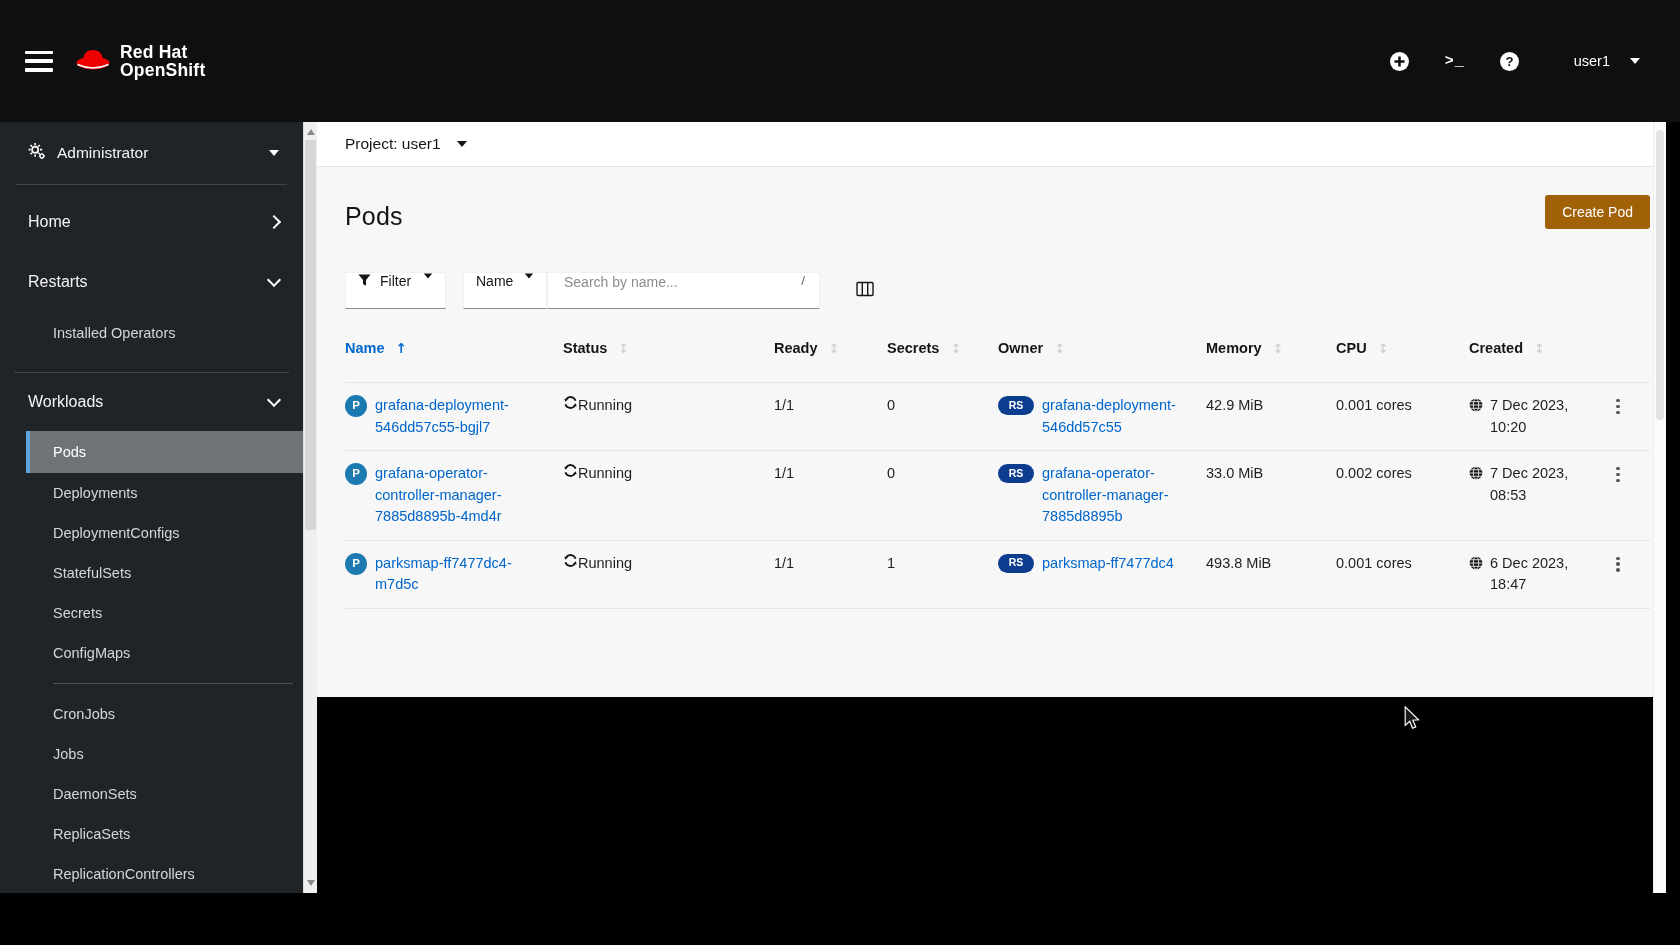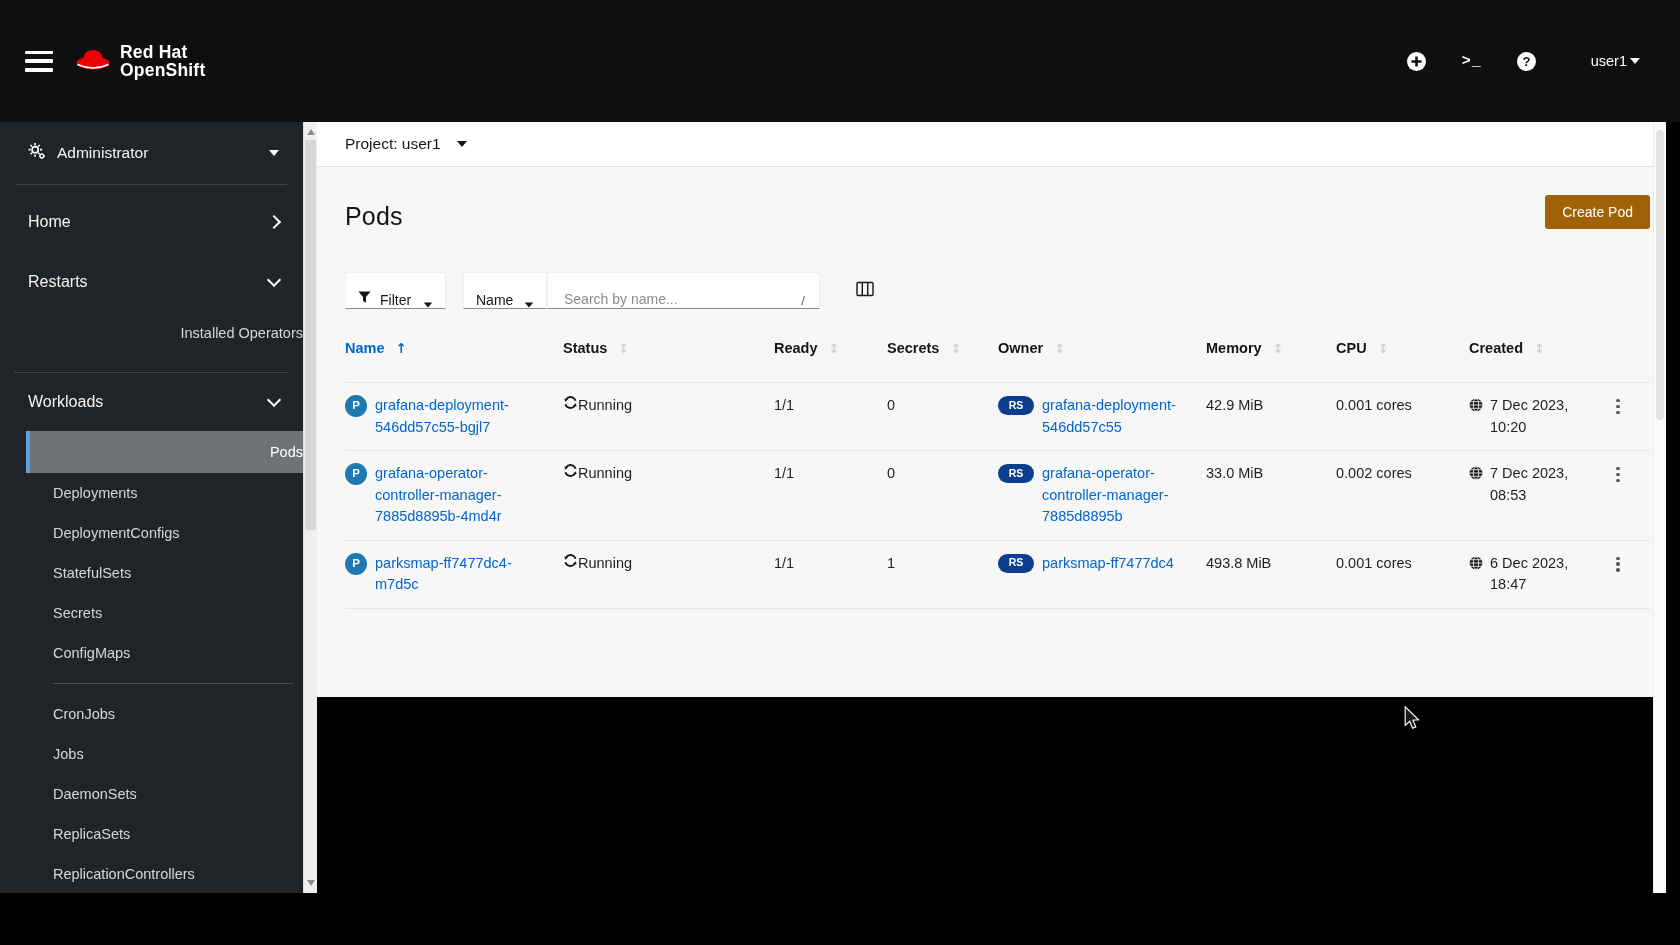--- a/index.html
+++ b/index.html
@@ -12,38 +12,38 @@
             display:flex;align-items:center;box-sizing:border-box;}
   .hamburger{margin-left:25px;width:28px;height:21px;display:flex;flex-direction:column;justify-content:space-between;cursor:pointer;}
   .hamburger span{display:block;height:3.6px;background:#fff;border-radius:1px;}
   .brand{display:flex;align-items:center;margin-left:22px;gap:9px;}
   .brand-text{color:#fff;font-weight:700;font-size:17.5px;line-height:18.5px;letter-spacing:.2px;}
   .mast-actions{margin-left:auto;display:flex;align-items:center;margin-right:40px;}
   .mast-icon{width:22px;height:22px;display:flex;align-items:center;justify-content:center;cursor:pointer;}
   .icon-plus{margin-right:33px;}
   .icon-term{margin-right:33px;color:#fff;font-weight:700;font-size:15px;font-family:"Liberation Mono","DejaVu Sans Mono",monospace;letter-spacing:1px;}
   .icon-help{margin-right:53px;}
-  .user-menu{display:flex;align-items:center;gap:3px;color:#fff;font-size:14.5px;cursor:pointer;}
+  .user-menu{display:flex;align-items:center;gap:20px;color:#fff;font-size:14.5px;cursor:pointer;}
   .caret{width:0;height:0;border-left:5px solid transparent;border-right:5px solid transparent;border-top:6px solid currentColor;display:inline-block;}
 
   
   .sidebar{position:absolute;left:0;top:122px;width:303px;height:771px;background:#212427;color:#fff;box-sizing:border-box;overflow:hidden;}
   .perspective{height:62px;display:flex;align-items:center;padding:0 24px 0 27px;gap:11px;cursor:pointer;}
   .persp-label{font-size:15.5px;color:#f4f4f4;}
   .persp-caret{margin-left:auto;color:#fff;}
   .sb-divider{border-top:1px solid #41464b;margin:0 16px;}
   .sb-divider.full{margin:0 14px;}
   .nav-top{height:60px;display:flex;align-items:center;padding:0 24px 0 28px;font-size:16px;color:#f4f4f4;cursor:pointer;}
   .nav-top.first{margin-top:7px;}
   .nav-top .chev{margin-left:auto;}
   .chev{display:inline-block;width:8px;height:8px;border-right:2px solid #fefefe;border-bottom:2px solid #fefefe;}
   .chev.right{transform:rotate(-45deg);}
   .chev.down{transform:rotate(45deg);margin-top:-4px;}
   .nav-sub{height:40px;display:flex;align-items:center;margin-left:26px;padding-left:27px;font-size:14.5px;color:#d5d6d7;cursor:pointer;}
-  .nav-sub.tall{height:42px;justify-content:flex-end;}
+  .nav-sub.tall{height:42px;}
   .nav-sub.selected{background:#6f7277;border-left:4px solid #5ba3dd;padding-left:23px;color:#fff;}
   .sb-divider-inset{border-top:1px solid #4a4f54;margin:10px 10px 10px 53px;}
   .wk-space{height:18px;}
 
   
   .sb-scrollbar{position:absolute;left:303px;top:122px;width:14px;height:771px;background:#efefef;border-left:1px solid #dcdcdc;box-sizing:border-box;cursor:pointer;}
   .sb-arrow{position:absolute;left:3px;width:0;height:0;border-left:4px solid transparent;border-right:4px solid transparent;}
   .sb-arrow.up{top:7px;border-bottom:6px solid #8a8a8a;}
   .sb-arrow.down{bottom:7px;border-top:6px solid #8a8a8a;}
   .sb-thumb{position:absolute;left:1px;top:18px;width:11px;height:390px;background:#d6d6d6;border-radius:2px;}
@@ -56,21 +56,21 @@
   .project-bar{position:absolute;left:0;top:0;right:13px;height:45px;background:#fff;border-bottom:1px solid #e3e3e3;
                display:flex;align-items:center;padding-left:28px;box-sizing:border-box;gap:16px;cursor:pointer;}
   .project-label{font-size:15.5px;color:#151515;}
   .project-caret{color:#151515;}
 
   .page-title{position:absolute;left:28px;top:80px;font-size:25px;font-weight:500;color:#151515;letter-spacing:.2px;}
   .create-btn{position:absolute;right:16px;top:73px;height:34px;padding:0 17px;background:#a16207;color:#fff;
               font-size:14px;border:none;border-radius:3px;cursor:pointer;font-family:inherit;}
 
   .toolbar{position:absolute;left:28px;top:150px;height:37px;display:flex;align-items:stretch;}
-  .tb-box{background:#fff;border:1px solid #f0f0f0;border-bottom:1px solid #8a8d90;display:flex;align-items:flex-end;box-sizing:border-box;}
+  .tb-box{background:#fff;border:1px solid #f0f0f0;border-bottom:1px solid #8a8d90;display:flex;align-items:flex-start;box-sizing:border-box;}
   .filter-box{width:101px;padding:0 12px;gap:9px;cursor:pointer;margin-right:17px;}
   .filter-label{font-size:14px;color:#151515;}
   .filter-caret{margin-left:auto;color:#151515;transform:scale(.85);}
   .attr-box{width:84px;padding:0 12px;gap:8px;cursor:pointer;}
   .attr-label{font-size:14px;color:#151515;}
   .attr-caret{margin-left:auto;color:#151515;transform:scale(.85);}
   .search-box{width:273px;padding:0 14px;}
   .search-box input{flex:1;border:none;outline:none;background:transparent;font-size:14px;color:#151515;font-family:inherit;min-width:0;}
   .search-box input::placeholder{color:#8a8d90;}
   .search-slash{color:#6a6e73;font-size:13.5px;margin-left:8px;}

